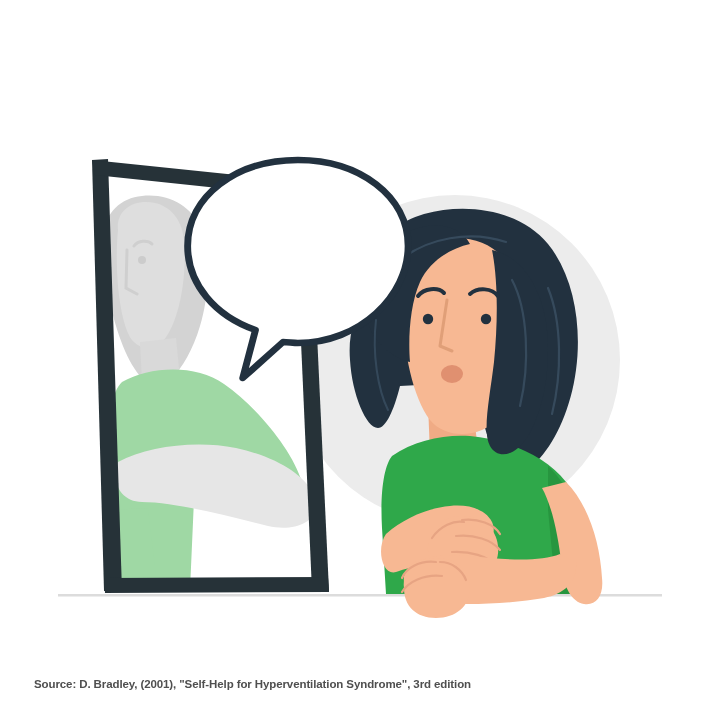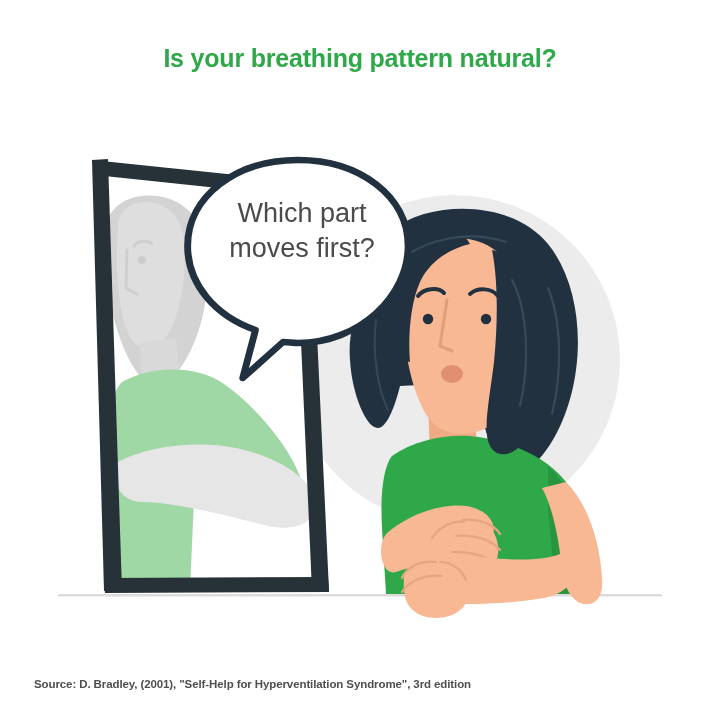--- a/index.html
+++ b/index.html
@@ -75,21 +75,20 @@
     color: #4f4f4f;
     font-family: "Liberation Sans", sans-serif;
     letter-spacing: -0.1px;
   }
 </style>
 </head>
 <body>
 
 <div id="poster">
 
-  <div class="title">Is your breathing pattern natural?</div>
 
   <div class="stage">
     <svg viewBox="0 0 720 510" xmlns="http://www.w3.org/2000/svg">
 
       <circle cx="455" cy="250" r="165" fill="#ececec"></circle>
 
       <rect x="58" y="484" width="604" height="2.5" fill="#dcdcdc"></rect>
 
       <g>
 
@@ -213,18 +212,16 @@
         <path d="M 302 148 C 302 98 256 62 198 62 C 140 62 94 98 94 148
                  C 94 186 120 218 158 232
                  L 146 280 L 184 244
                  C 188 244 194 245 198 245
                  C 256 245 302 198 302 148 Z" transform="translate(88,-12) scale(1.06,1.0)" fill="#ffffff" stroke="#22313f" stroke-width="6.5" stroke-linejoin="round"></path>
       </g>
 
     </svg>
   </div>
 
-  <div class="bubble-text">Which part
-moves first?</div>
 
   <div class="source">Source: D. Bradley, (2001), "Self-Help for Hyperventilation Syndrome", 3rd edition</div>
 
 </div>
 
 </body></html>

